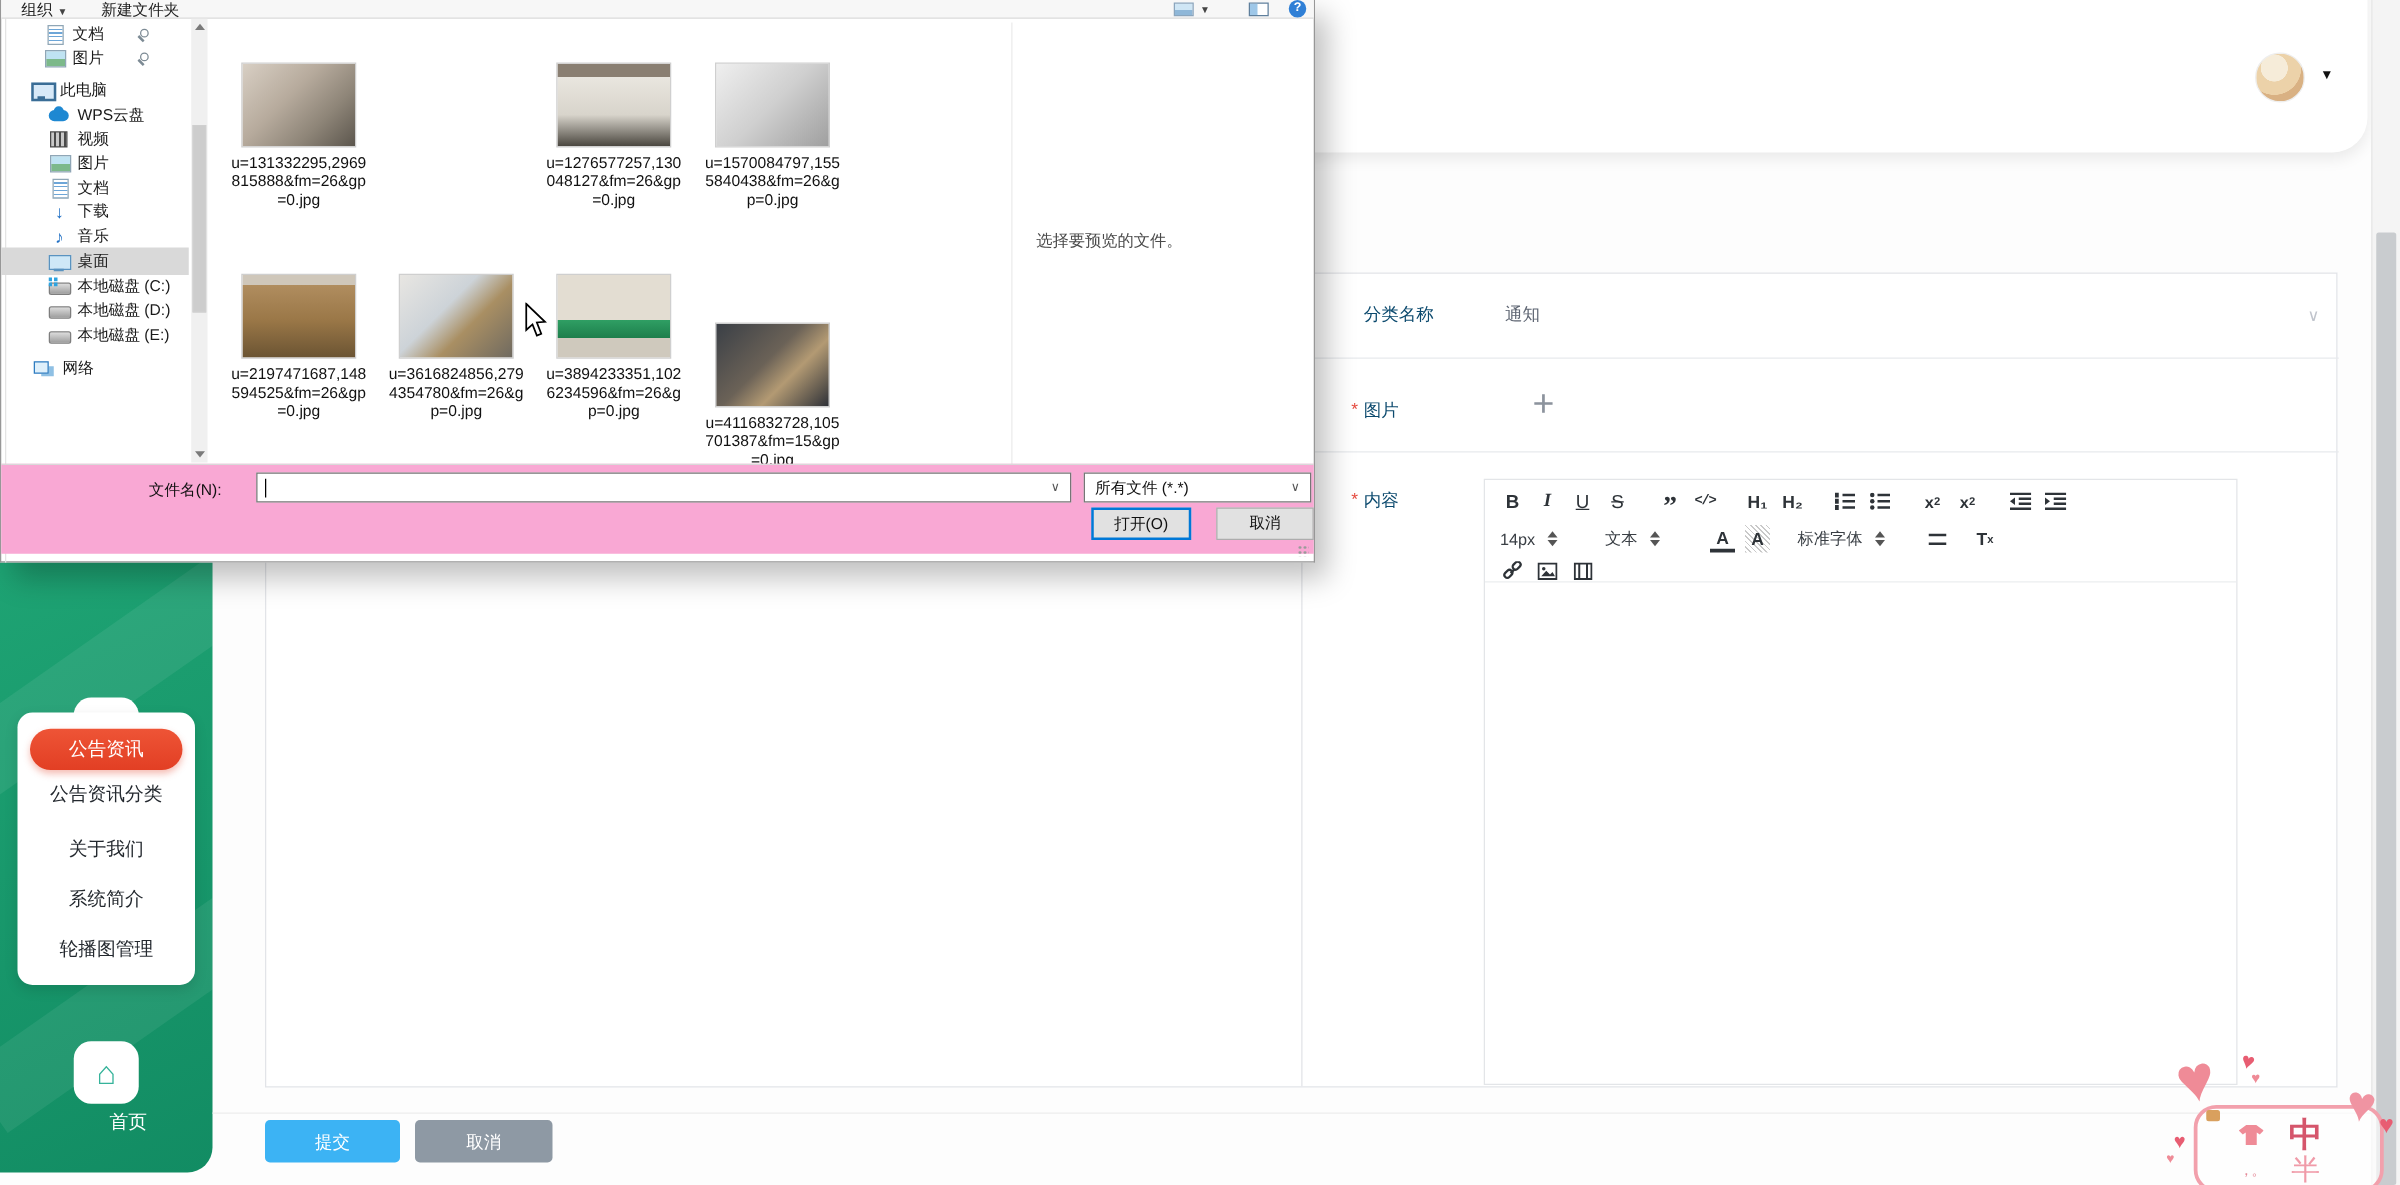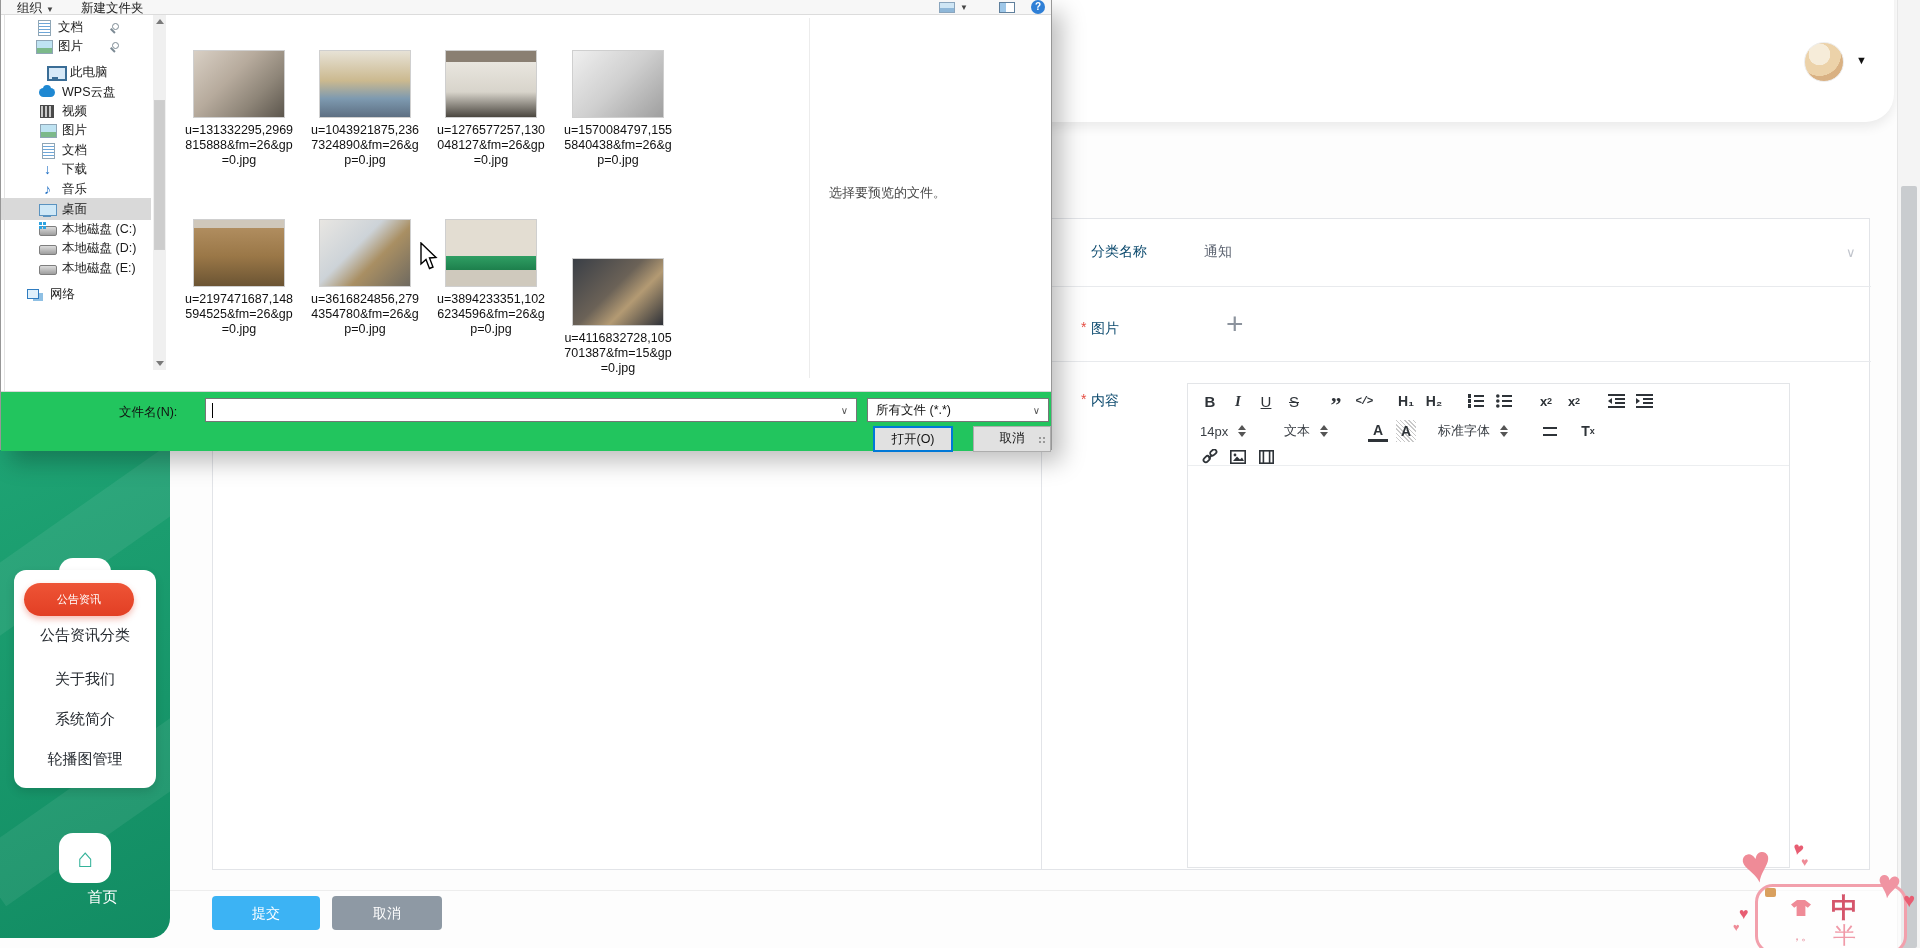--- a/index.html
+++ b/index.html
@@ -10,21 +10,21 @@
 
   
   #sidebar { left:0; top:0; width:170px; height:938px; background:linear-gradient(155deg,#36b184 0%,#1ea373 45%,#128c63 100%); border-radius:0 0 20px 0; overflow:hidden; }
   .streak { position:absolute; width:320px; height:60px; background:rgba(255,255,255,.07); transform:rotate(-35deg); }
   #module-icon { left:59px; top:558px; width:52px; height:52px; background:#fff; border-radius:14px; display:flex; align-items:center; justify-content:center; }
   .grid4 { display:grid; grid-template-columns:11px 11px; grid-gap:4px; }
   .grid4 span { width:11px; height:11px; background:#49a9e0; border-radius:2px; display:block; }
   #module-label { left:0; top:618px; width:170px; text-align:center; color:#fff; font-size:15px; }
   #menu-panel { left:14px; top:568px; width:142px; height:218px; background:#fff; border-radius:12px; box-shadow:0 4px 10px rgba(0,0,0,.12); top:570px; }
   .menu-item { position:absolute; left:0; width:142px; text-align:center; font-size:15px; color:#24292f; cursor:pointer; }
-  .menu-pill { position:absolute; left:10px; width:110px; height:33px; line-height:33px; background:linear-gradient(180deg,#ee5436,#e23f24); border-radius:17px; color:#fff; text-align:center; font-size:11px; box-shadow:0 3px 6px rgba(226,63,36,.35); }
+  .menu-pill { position:absolute; left:10px; width:122px; height:33px; line-height:33px; background:linear-gradient(180deg,#ee5436,#e23f24); border-radius:17px; color:#fff; text-align:center; font-size:15px; box-shadow:0 3px 6px rgba(226,63,36,.35); }
   #home-icon { left:59px; top:833px; width:52px; height:50px; background:#fff; border-radius:14px; display:flex; align-items:center; justify-content:center; color:#35b39a; font-size:26px; }
   #home-label { left:0; top:888px; width:191px; text-align:center; color:#fff; font-size:15px;padding-left:14px; }
 
   
   #header { left:170px; top:-30px; width:1724px; height:152px; background:#fff; border-radius:0 0 28px 28px; box-shadow:0 5px 12px rgba(0,0,0,.08); }
   #avatar { left:1804px; top:42px; width:40px; height:40px; border-radius:50%; background:radial-gradient(circle at 38% 30%,#f6ecd9 0 30%,#ecd2a9 31% 60%,#d9b183 61% 80%,#bfc3c9 81%); border:1px solid #eee; }
   #avatar-caret { left:1856px; top:54px; font-size:11px; color:#111; }
 
   
   #form-box { left:212px; top:218px; width:1658px; height:652px; background:#fff; border:1px solid #e2e4e8; }
@@ -77,21 +77,21 @@
   #view-icon { position:absolute; left:938px; top:2px; width:16px; height:11px; border:1px solid #8aa5bd; background:linear-gradient(180deg,#cfe6f5 55%,#8fb7d8 55%); }
   #view-caret { position:absolute; left:959px; top:3px; font-size:8px; color:#444; }
   #pane-icon { position:absolute; left:998px; top:2px; width:16px; height:11px; border:1px solid #5f7f9c; background:#fff; }
   #pane-icon i { position:absolute; left:0; top:0; width:6px; height:9px; background:#9ec7e8; display:block; }
   #help-icon { position:absolute; left:1030px; top:0px; width:14px; height:14px; border-radius:50%; background:#2f7fd6; color:#fff; font-size:10px; font-weight:bold; text-align:center; line-height:14px; }
 
   
   .nav-item { position:absolute; left:0; width:150px; height:22px; display:flex; align-items:center; font-size:12.5px; color:#1a1a1a; cursor:pointer; }
   .nav-item .lbl { margin-left:6px; white-space:nowrap; }
   .nav-item.selected { background:#d9d9d9; }
-  .pad-quick { padding-left:34px; } .pad-root { padding-left:24px;margin-left:22px; } .pad-child { padding-left:38px; } .pad-net { padding-left:26px; }
+  .pad-quick { padding-left:34px; } .pad-root { padding-left:24px; } .pad-child { padding-left:38px; } .pad-net { padding-left:26px; }
   .pin { position:absolute; right:32px; width:9px; height:9px; }
   .pin::before { content:""; position:absolute; right:0; top:0; width:5px; height:5px; border:1.5px solid #7c8a94; border-radius:50%; }
   .pin::after { content:""; position:absolute; left:0; bottom:0; width:6px; height:1.5px; background:#7c8a94; transform:rotate(45deg); }
 
   
   .fi { width:17px; height:15px; position:relative; flex:none; }
   .fi-doc::before { content:""; position:absolute; left:3px; top:0; width:11px; height:14px; background:repeating-linear-gradient(#fff 0 2px,#6da6d8 2px 3px); border:1px solid #8fa6b6; }
   .fi-pic::before { content:""; position:absolute; left:1px; top:1px; width:15px; height:12px; border:1px solid #8fa6b6; background:linear-gradient(180deg,#bfe3f2 55%,#7cb98a 55%); }
   .fi-pc::before { content:""; position:absolute; left:0px; top:1px; width:16px; height:11px; border:2px solid #3a6d96; background:#d7e9f8; }
   .fi-pc::after { content:""; position:absolute; left:5px; top:12px; width:6px; height:3px; background:#3a6d96; }
@@ -127,21 +127,21 @@
   .t4 { background:linear-gradient(135deg,#efefef,#cfcfcf 50%,#9f9f9f); }
   .t5 { background:linear-gradient(180deg,#cfc7ba 12%,#b08d5f 12%,#9a7747 55%,#6b5433); }
   .t6 { background:linear-gradient(135deg,#e8e6e2,#cdd3d8 40%,#a98f63 62%,#6f6a60); }
   .t7 { background:linear-gradient(180deg,#e3ddd2 55%,#2f9e63 55%,#1d7f4c 76%,#cfc9bd 76%); }
   .t8 { background:linear-gradient(135deg,#3a3f46,#6b6257 45%,#b39a73 65%,#2e3138); }
 
   #preview-divider { position:absolute; left:808px; top:18px; width:1px; height:360px; background:#ececec; }
   #preview-hint { position:absolute; left:828px; top:184px; font-size:13px; color:#4a4a4a; }
 
   
-  #dlg-footer { position:absolute; left:0; top:391px; width:100%; height:60px; background:#22c55e; border-top:1px solid #d9d9d9; }
+  #dlg-footer { position:absolute; left:0; top:371px; width:100%; height:72px; background:#f9a8d4; border-top:1px solid #d9d9d9; }
   #fn-label { position:absolute; left:118px; top:12px; font-size:12.5px; color:#111; }
   #fn-input { position:absolute; left:204px; top:6px; width:652px; height:24px; background:#fff; border:1px solid #767676; }
   #fn-caret { position:absolute; left:6px; top:4px; width:1px; height:15px; background:#000; }
   #fn-combo-caret { position:absolute; right:8px; top:6px; font-size:10px; color:#555; }
   #ft-select { position:absolute; left:866px; top:6px; width:182px; height:24px; background:#fff; border:1px solid #767676; font-size:12.5px; color:#111; line-height:22px; padding-left:8px; cursor:pointer; }
   #ft-caret { position:absolute; right:8px; top:1px; font-size:10px; color:#555; }
   .dlg-btn { position:absolute; top:34px; height:26px; background:#e1e1e1; font-size:12.5px; color:#111; text-align:center; line-height:23px; cursor:pointer; }
   #open-btn { left:872px; width:80px; border:2px solid #0078d7; }
   #dlg-cancel-btn { left:972px; width:78px; border:1px solid #adadad; }
   #grip { position:absolute; right:4px; bottom:4px; width:9px; height:9px; background:radial-gradient(#9a9a9a 1px,transparent 1.2px); background-size:4px 4px; }
@@ -419,24 +419,20 @@
     <div id="nav-scroll">
       <i class="tri-up"></i>
       <div class="thumb"></div>
       <i class="tri-dn"></i>
     </div>
 
     <div class="fcell" style="left:177px; top:50px;">
         <div class="thumb t1"></div>
         <div class="fname">u=131332295,2969815888&amp;fm=26&amp;gp=0.jpg</div>
       </div>
-    <div class="fcell" style="left:303px; top:50px;">
-        <div class="thumb t2"></div>
-        <div class="fname">u=1043921875,2367324890&amp;fm=26&amp;gp=0.jpg</div>
-      </div>
     <div class="fcell" style="left:429px; top:50px;">
         <div class="thumb t3"></div>
         <div class="fname">u=1276577257,130048127&amp;fm=26&amp;gp=0.jpg</div>
       </div>
     <div class="fcell" style="left:556px; top:50px;">
         <div class="thumb t4"></div>
         <div class="fname">u=1570084797,1555840438&amp;fm=26&amp;gp=0.jpg</div>
       </div>
     <div class="fcell" style="left:177px; top:219px;">
         <div class="thumb t5"></div>

